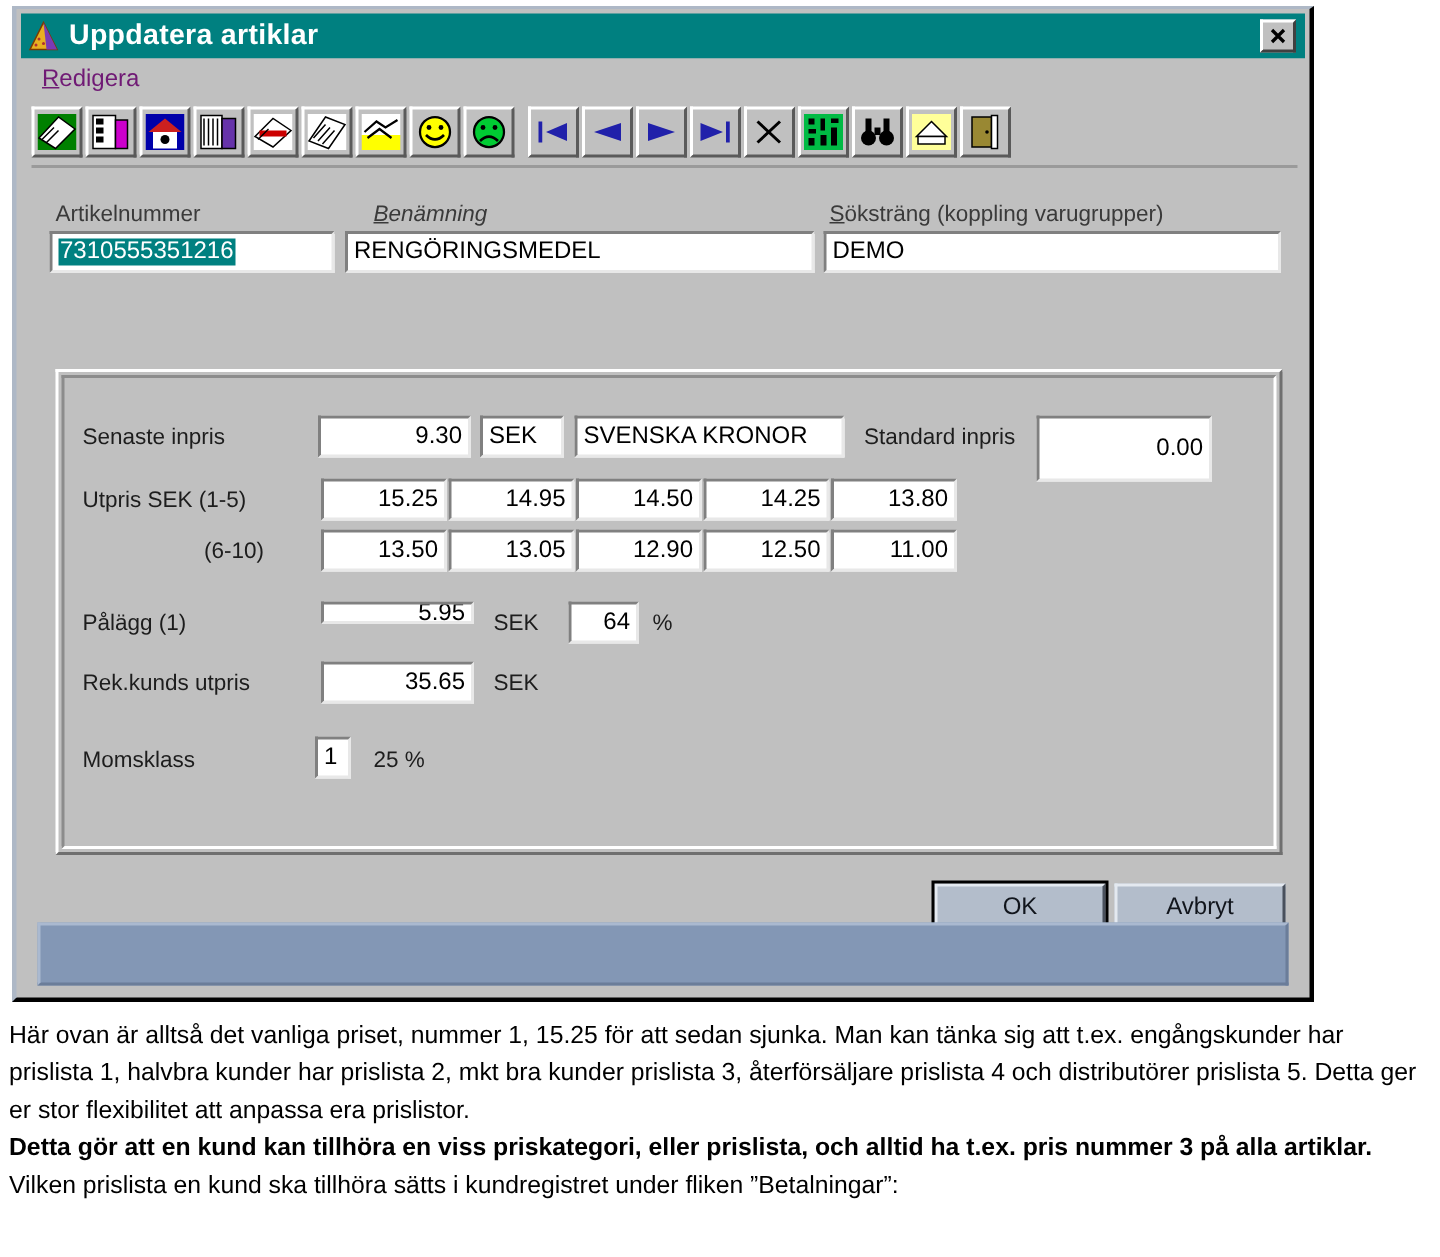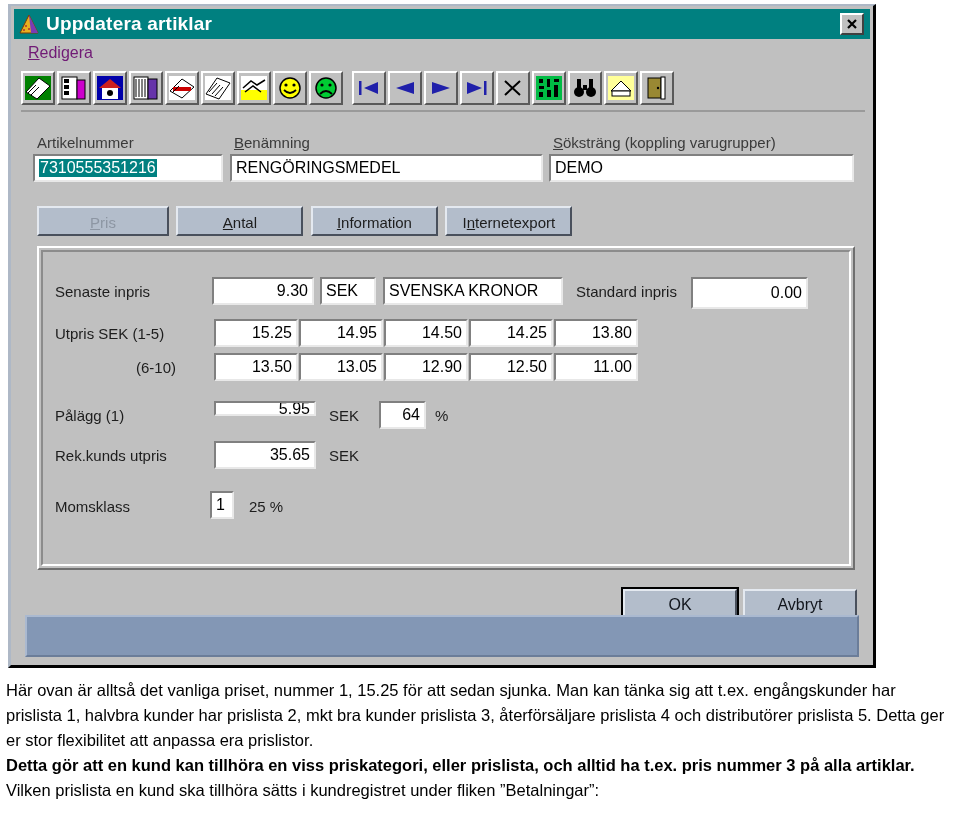--- a/index.html
+++ b/index.html
@@ -345,48 +345,42 @@
     </div>
     <div class="toolbar-underline"></div>
 
     <div class="fld-label" style="left:26px; top:128px;">
       <span>Artikelnummer</span>
     </div>
     <div class="textbox" style="left:22px; top:148px; width:190px; height:28px;">
       <span class="sel">7310555351216</span>
     </div>
 
-    <div class="fld-label" style="left:223px; top:128px;">
+    <div class="fld-label" style="left:238px; top:128px;font-style:italic;">
       <span><u>B</u>enämning</span>
     </div>
     <div class="textbox" style="left:219px; top:148px; width:313px; height:28px;">RENGÖRINGSMEDEL</div>
 
     <div class="fld-label" style="left:542px; top:128px;">
       <span><u>S</u>öksträng (koppling varugrupper)</span>
     </div>
     <div class="textbox" style="left:538px; top:148px; width:305px; height:28px;">DEMO</div>
 
-    <div class="tabstrip">
-      <div class="tab active" style="width:132px;"><u>P</u>ris</div>
-      <div class="tab" style="width:127px;"><u>A</u>ntal</div>
-      <div class="tab" style="width:127px;"><u>I</u>nformation</div>
-      <div class="tab" style="width:127px;">I<u>n</u>ternetexport</div>
-    </div>
 
     <div class="group">
       <div class="group-inner"></div>
     </div>
 
     <div class="row-label" style="left:44px; top:277px;">Senaste inpris</div>
     <div class="textbox num" style="left:201px; top:271px; width:102px; height:28px;">9.30</div>
     <div class="textbox" style="left:309px; top:271px; width:56px; height:28px;">SEK</div>
     <div class="textbox dim" style="left:372px; top:271px; width:180px; height:28px;">SVENSKA KRONOR</div>
 
     <div class="row-label" style="left:565px; top:277px;">Standard inpris</div>
-    <div class="textbox num" style="left:680px; top:271px; width:117px; height:32px;padding-left:12px;">0.00</div>
+    <div class="textbox num" style="left:680px; top:271px; width:117px; height:44px;padding-left:12px;">0.00</div>
 
     <div class="row-label" style="left:44px; top:319px;">Utpris SEK (1-5)</div>
     <div class="textbox num" style="left:203px; top:313px; width:84px; height:28px;">15.25</div>
     <div class="textbox num" style="left:288px; top:313px; width:84px; height:28px;">14.95</div>
     <div class="textbox num" style="left:373px; top:313px; width:84px; height:28px;">14.50</div>
     <div class="textbox num" style="left:458px; top:313px; width:84px; height:28px;">14.25</div>
     <div class="textbox num" style="left:543px; top:313px; width:84px; height:28px;">13.80</div>
 
     <div class="row-label" style="left:125px; top:353px;">(6-10)</div>
     <div class="textbox num" style="left:203px; top:347px; width:84px; height:28px;">13.50</div>

